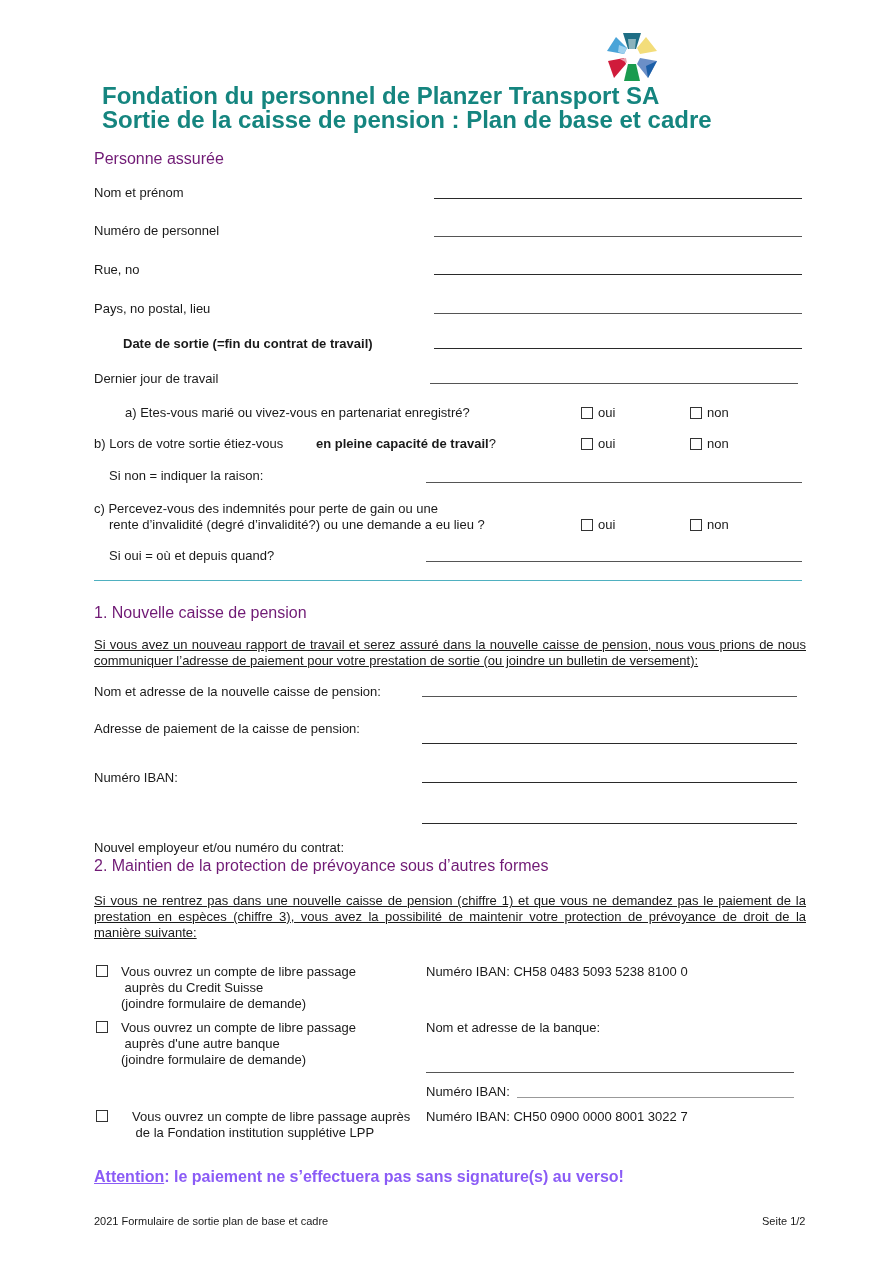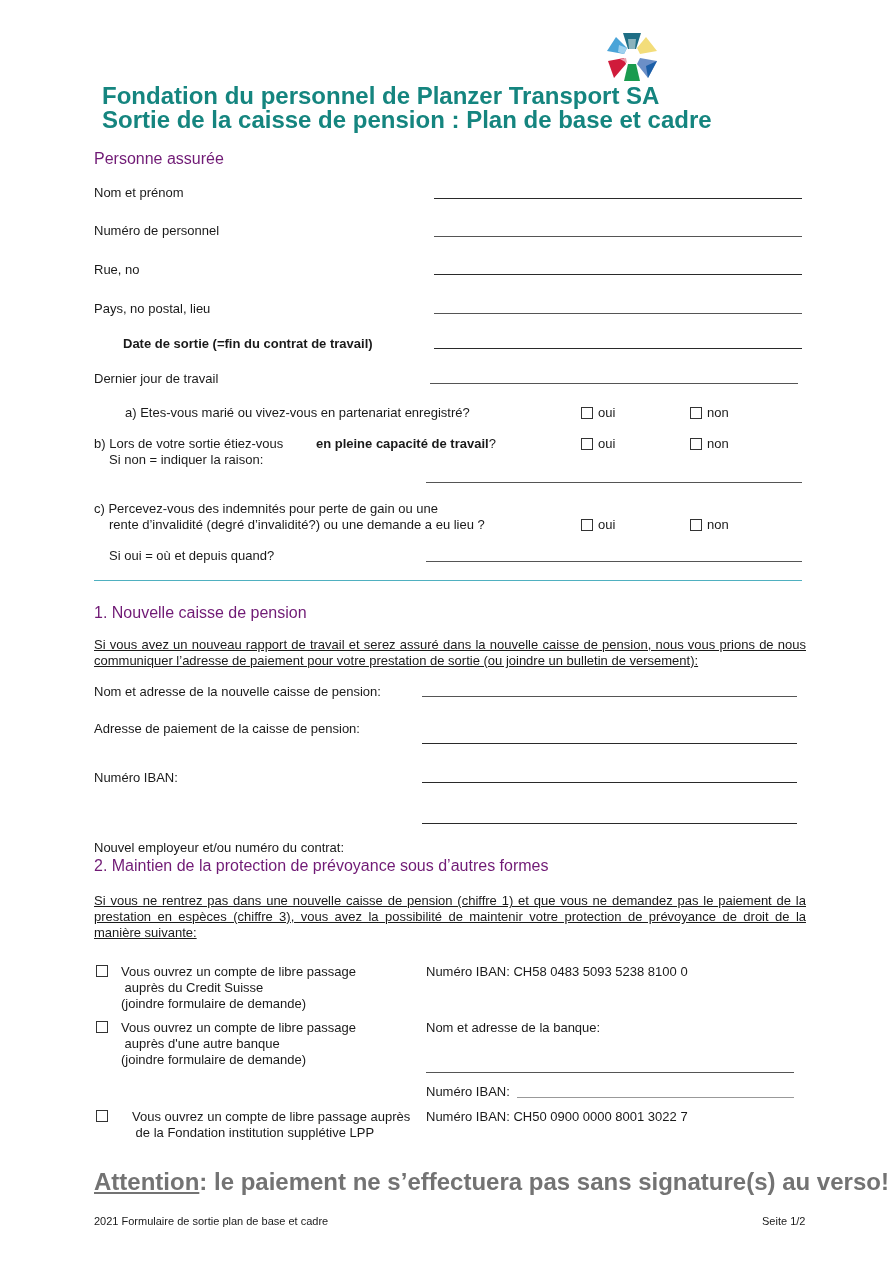--- a/index.html
+++ b/index.html
@@ -11,21 +11,21 @@
   .h2 { left: 94px; font-weight: normal; font-size: 16px; color: #701a75; white-space: nowrap; }
   .lbl { left: 94px; font-size: 13px; white-space: nowrap; }
   .bold { font-weight: bold; padding-left: 29px; }
   .line { height: 0; border-bottom: 1px solid #2a2a2a; }
   .line.thin { border-bottom: 1px solid #555; }
   .teal-rule { left: 94px; width: 708px; top: 580px; border-bottom: 1px solid #4fb0c0; height: 0; }
   .cb { display: inline-block; width: 12px; height: 12px; border: 1px solid #333; box-sizing: border-box; vertical-align: -2px; margin-right: 5px; background: #fff; }
   .opt { font-size: 13px; white-space: nowrap; cursor: pointer; }
   .para { left: 94px; width: 712px; font-size: 13px; line-height: 16px; text-align: justify; text-decoration: underline; }
   .item { font-size: 13px; line-height: 16px; white-space: nowrap; }
-  .attention { left: 94px; top: 1168px; font-weight: bold; font-size: 24px; color: #737373; white-space: nowrap; }
+  .attention { left: 94px; top: 1168px; font-weight: bold; font-size: 16px; color: #8b5cf6; white-space: nowrap; }
   .attention u { text-decoration: underline; }
   .footer { font-size: 11px; white-space: nowrap; top: 1215px; }
 </style>
 </head>
 <body>
 
 <div class="abs logo">
   <svg width="52" height="52" viewBox="0 0 52 52" style="position:absolute;left:0;top:0;">
     <polygon points="17,2 35,2 30,18 22,18" fill="#1e6e85"></polygon>
     <polygon points="22,8 30,8 29,18 23,18" fill="#8bb3bd"></polygon>
@@ -64,21 +64,21 @@
 <div class="abs line thin" style="left:430px;top:383px;width:368px;"></div>
 
 <div class="abs lbl" style="top:405px;margin-left:31px;">a) Etes-vous marié ou vivez-vous en partenariat enregistré?</div>
 <div class="abs opt" style="left:581px;top:405px;"><span class="cb"></span><span>oui</span></div>
 <div class="abs opt" style="left:690px;top:405px;"><span class="cb"></span><span>non</span></div>
 
 <div class="abs lbl" style="top:436px;"><span>b) Lors de votre sortie étiez-vous </span><span class="bold">en pleine capacité de travail</span><span>?</span></div>
 <div class="abs opt" style="left:581px;top:436px;"><span class="cb"></span><span>oui</span></div>
 <div class="abs opt" style="left:690px;top:436px;"><span class="cb"></span><span>non</span></div>
 
-<div class="abs lbl" style="left:109px;top:452px;text-align:right;">Si non = indiquer la raison:</div>
+<div class="abs lbl" style="left:109px;top:468px;text-align:right;">Si non = indiquer la raison:</div>
 <div class="abs line thin" style="left:426px;top:482px;width:376px;"></div>
 
 <div class="abs lbl" style="top:501px;">c) Percevez-vous des indemnités pour perte de gain ou une</div>
 <div class="abs lbl" style="left:109px;top:517px;">rente d’invalidité (degré d’invalidité?) ou une demande a eu lieu ?</div>
 <div class="abs opt" style="left:581px;top:517px;"><span class="cb"></span><span>oui</span></div>
 <div class="abs opt" style="left:690px;top:517px;"><span class="cb"></span><span>non</span></div>
 
 <div class="abs lbl" style="left:109px;top:548px;">Si oui = où et depuis quand?</div>
 <div class="abs line thin" style="left:426px;top:561px;width:376px;"></div>
 

